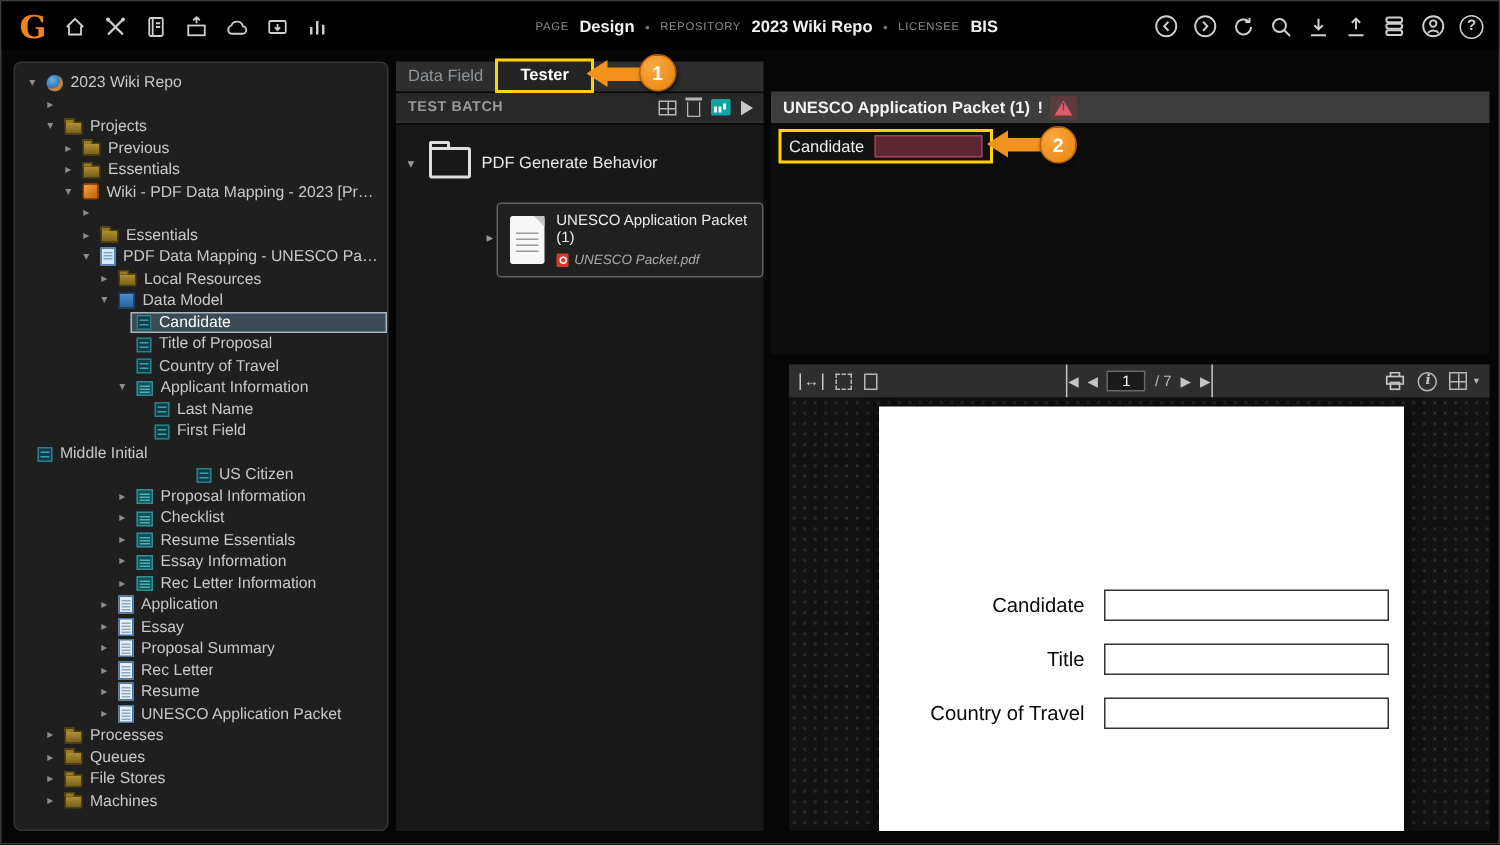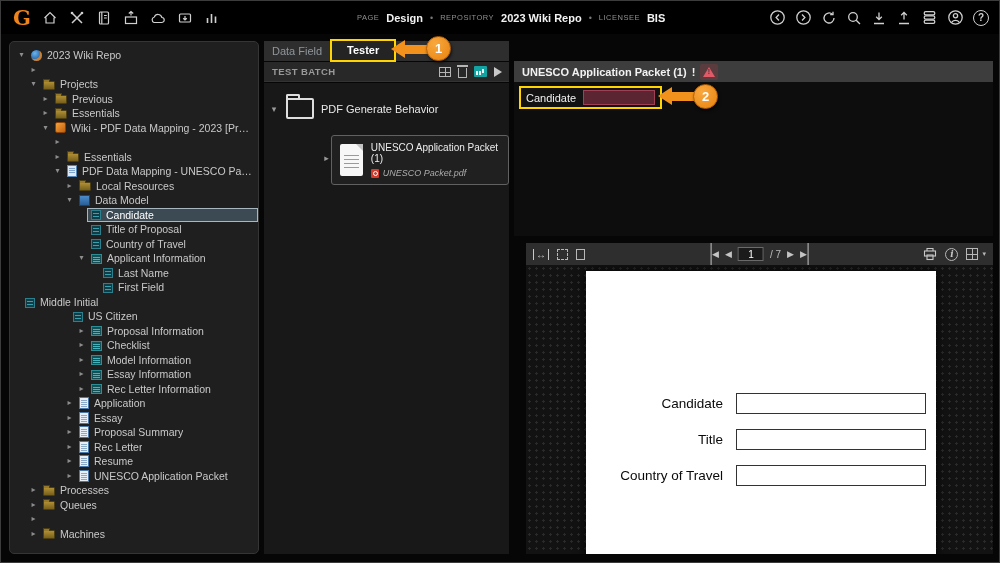--- a/index.html
+++ b/index.html
@@ -338,21 +338,21 @@
             <span class="tlabel">First Field</span>
           </span>
         </div>
         <div class="tree-row" style=" align-items: flex-end;">
           <span class="t-arrow"></span>
           <span class="t-content">
             <span class="tic tic-field"></span>
             <span class="tlabel">Middle Initial</span>
           </span>
         </div>
-        <div class="tree-row" style="padding-left: 48px;">
+        <div class="tree-row" style="padding-left: 106px;">
           <span class="t-arrow"></span>
           <span class="t-content">
             <span class="tic tic-field"></span>
             <span class="tlabel">US Citizen</span>
           </span>
         </div>
         <div class="tree-row" style="padding-left: 66px;">
           <span class="t-arrow">▸</span>
           <span class="t-content">
             <span class="tic tic-section"></span>
@@ -363,21 +363,21 @@
           <span class="t-arrow">▸</span>
           <span class="t-content">
             <span class="tic tic-section"></span>
             <span class="tlabel">Checklist</span>
           </span>
         </div>
         <div class="tree-row" style="padding-left: 66px;">
           <span class="t-arrow">▸</span>
           <span class="t-content">
             <span class="tic tic-section"></span>
-            <span class="tlabel">Model Information</span>
+            <span class="tlabel">Resume Essentials</span>
           </span>
         </div>
         <div class="tree-row" style="padding-left: 66px;">
           <span class="t-arrow">▸</span>
           <span class="t-content">
             <span class="tic tic-section"></span>
             <span class="tlabel">Essay Information</span>
           </span>
         </div>
         <div class="tree-row" style="padding-left: 66px;">
@@ -438,20 +438,24 @@
         </div>
         <div class="tree-row" style="padding-left: 18px;">
           <span class="t-arrow">▸</span>
           <span class="t-content">
             <span class="tic tic-folder"></span>
             <span class="tlabel">Queues</span>
           </span>
         </div>
         <div class="tree-row" style="padding-left: 18px;">
           <span class="t-arrow">▸</span>
+          <span class="t-content">
+            <span class="tic tic-folder"></span>
+            <span class="tlabel">File Stores</span>
+          </span>
         </div>
         <div class="tree-row" style="padding-left: 18px;">
           <span class="t-arrow">▸</span>
           <span class="t-content">
             <span class="tic tic-folder"></span>
             <span class="tlabel">Machines</span>
           </span>
         </div>
       </div>
   </div>

